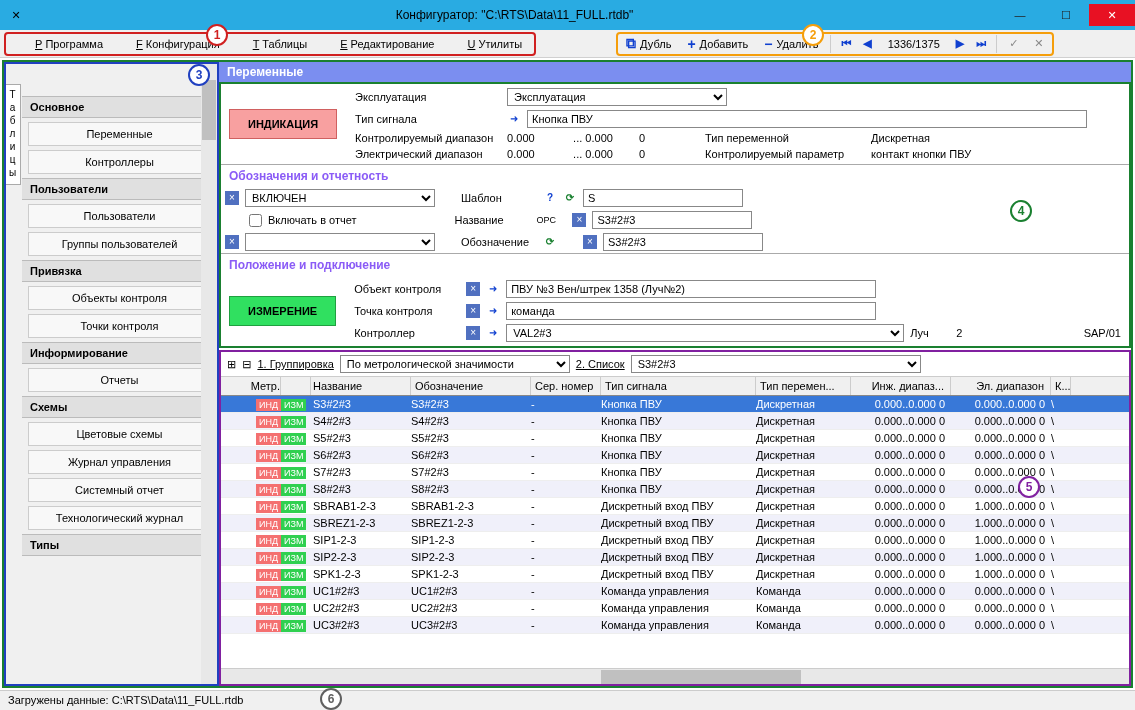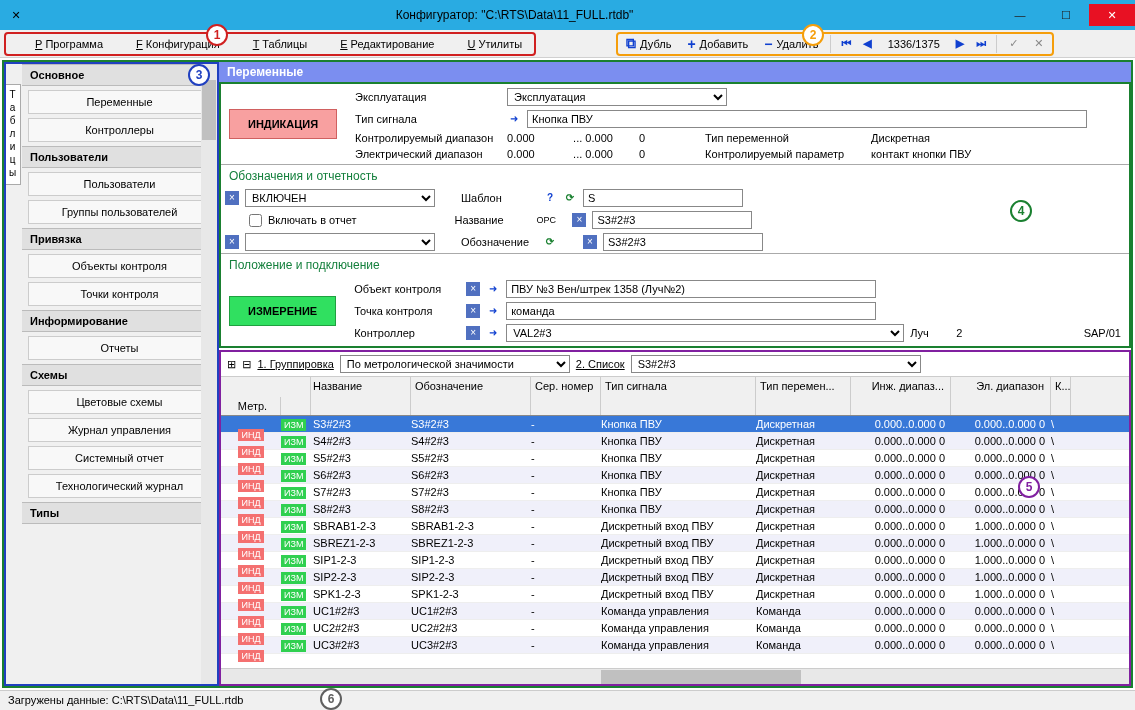--- a/index.html
+++ b/index.html
@@ -28,31 +28,31 @@
 .b1 { border: 2px solid #d02020; color: #d02020; background: #fff; left: 206px; top: 24px; }
 .b2 { border: 2px solid #f59e0b; color: #f59e0b; background: #fff; left: 802px; top: 24px; }
 .b3 { border: 2px solid #2040c0; color: #2040c0; background: #fff; left: 188px; top: 64px; }
 .b4 { border: 2px solid #1a8030; color: #1a8030; background: #fff; left: 1010px; top: 200px; }
 .b5 { border: 2px solid #8020a0; color: #8020a0; background: #fff; left: 1018px; top: 476px; }
 .b6 { border: 2px solid #606060; color: #606060; background: #fff; left: 320px; top: 688px; }
 
 .mainarea { flex: 1; display: flex; border: 2px solid #1a8030; margin: 2px; min-height: 0; }
 .sidebar { width: 215px; background: #f0f0f0; border: 2px solid #2040c0; display: flex; flex-direction: column; overflow: hidden; position: relative; }
 .vtab { position: absolute; left: -2px; top: 20px; writing-mode: vertical-rl; text-orientation: upright; background: #fff; border: 1px solid #aaa; padding: 4px 2px; font-size: 10px; letter-spacing: 2px; }
-.sideinner { margin-left: 16px; overflow-y: auto; height: 100%; }
+.sideinner { margin-left: 16px; overflow-y: auto; height: 100%; margin-top: 32px; }
 .sgroup { background: #e0e0e0; padding: 4px 8px; font-weight: bold; border-bottom: 1px solid #bbb; border-top: 1px solid #bbb; }
 .sitem { background: #f8f8f8; border: 1px solid #ccc; margin: 4px 6px; padding: 5px 8px; text-align: center; cursor: pointer; }
 .vscroll { width: 16px; background: #e8e8e8; position: absolute; right: 0; top: 0; bottom: 0; }
 .vscroll .thumb { background: #c0c0c0; width: 14px; height: 60px; margin: 16px 1px 0 1px; }
 
 .content { flex: 1; display: flex; flex-direction: column; min-width: 0; }
 .panelhdr { background: #7b8ef0; color: #fff; padding: 3px 8px; font-weight: bold; font-size: 12px; }
 .formarea { background: #fff; border: 2px solid #1a8030; overflow: hidden; }
 .section { border-bottom: 1px solid #aaa; }
-.sechdr { color: #15803d; font-weight: normal; padding: 4px 8px; font-size: 12px; }
+.sechdr { color: #8b5cf6; font-weight: bold; padding: 4px 8px; font-size: 12px; }
 .formrow { display: flex; align-items: center; padding: 2px 4px; gap: 6px; }
 .bigbtn { padding: 8px 18px; font-weight: bold; font-size: 11px; margin: 4px; }
 .bigbtn.red { background: #f8a0a0; border: 1px solid #d06060; }
 .bigbtn.green { background: #30e060; border: 1px solid #20a040; }
 .flabel { width: 150px; padding-left: 4px; }
 .finput { border: 1px solid #888; padding: 2px 4px; background: #fff; }
 .fselect { border: 1px solid #888; padding: 1px 2px; background: #fff; }
 .smicon { display: inline-block; width: 14px; height: 14px; text-align: center; line-height: 14px; font-size: 10px; }
 .xicon { background: #5070c0; color: #fff; }
 .arricon { color: #1040d0; }
@@ -63,21 +63,21 @@
 .gridtools { display: flex; align-items: center; padding: 3px 6px; gap: 6px; border-bottom: 1px solid #ccc; }
 .gridhdr { display: flex; background: #f0f0f0; border-bottom: 1px solid #888; }
 .gcol { padding: 3px 4px; border-right: 1px solid #ccc; overflow: hidden; white-space: nowrap; }
 .gridbody { flex: 1; overflow-y: auto; overflow-x: hidden; }
 .grow { display: flex; border-bottom: 1px solid #eee; height: 17px; align-items: center; }
 .grow.sel { background: #3878d8; color: #fff; }
 .grow.alt { background: #f0f0fa; }
 .tag { font-size: 9px; padding: 1px 3px; color: #fff; }
 .tag.ind { background: #f47070; }
 .tag.izm { background: #30d050; }
-.c0 { width: 60px; text-align: center; padding-right: 0; margin-top: 20px; }
+.c0 { width: 60px; text-align: right; padding-right: 0; }
 .c1 { width: 30px; }
 .c2 { width: 100px; padding-left: 2px; }
 .c3 { width: 120px; }
 .c4 { width: 70px; }
 .c5 { width: 155px; }
 .c6 { width: 95px; }
 .c7 { width: 100px; text-align: right; padding-right: 6px; }
 .c8 { width: 100px; text-align: right; padding-right: 6px; }
 .c9 { width: 20px; }
 .hscroll { height: 16px; background: #e8e8e8; border-top: 1px solid #ccc; position: relative; }

